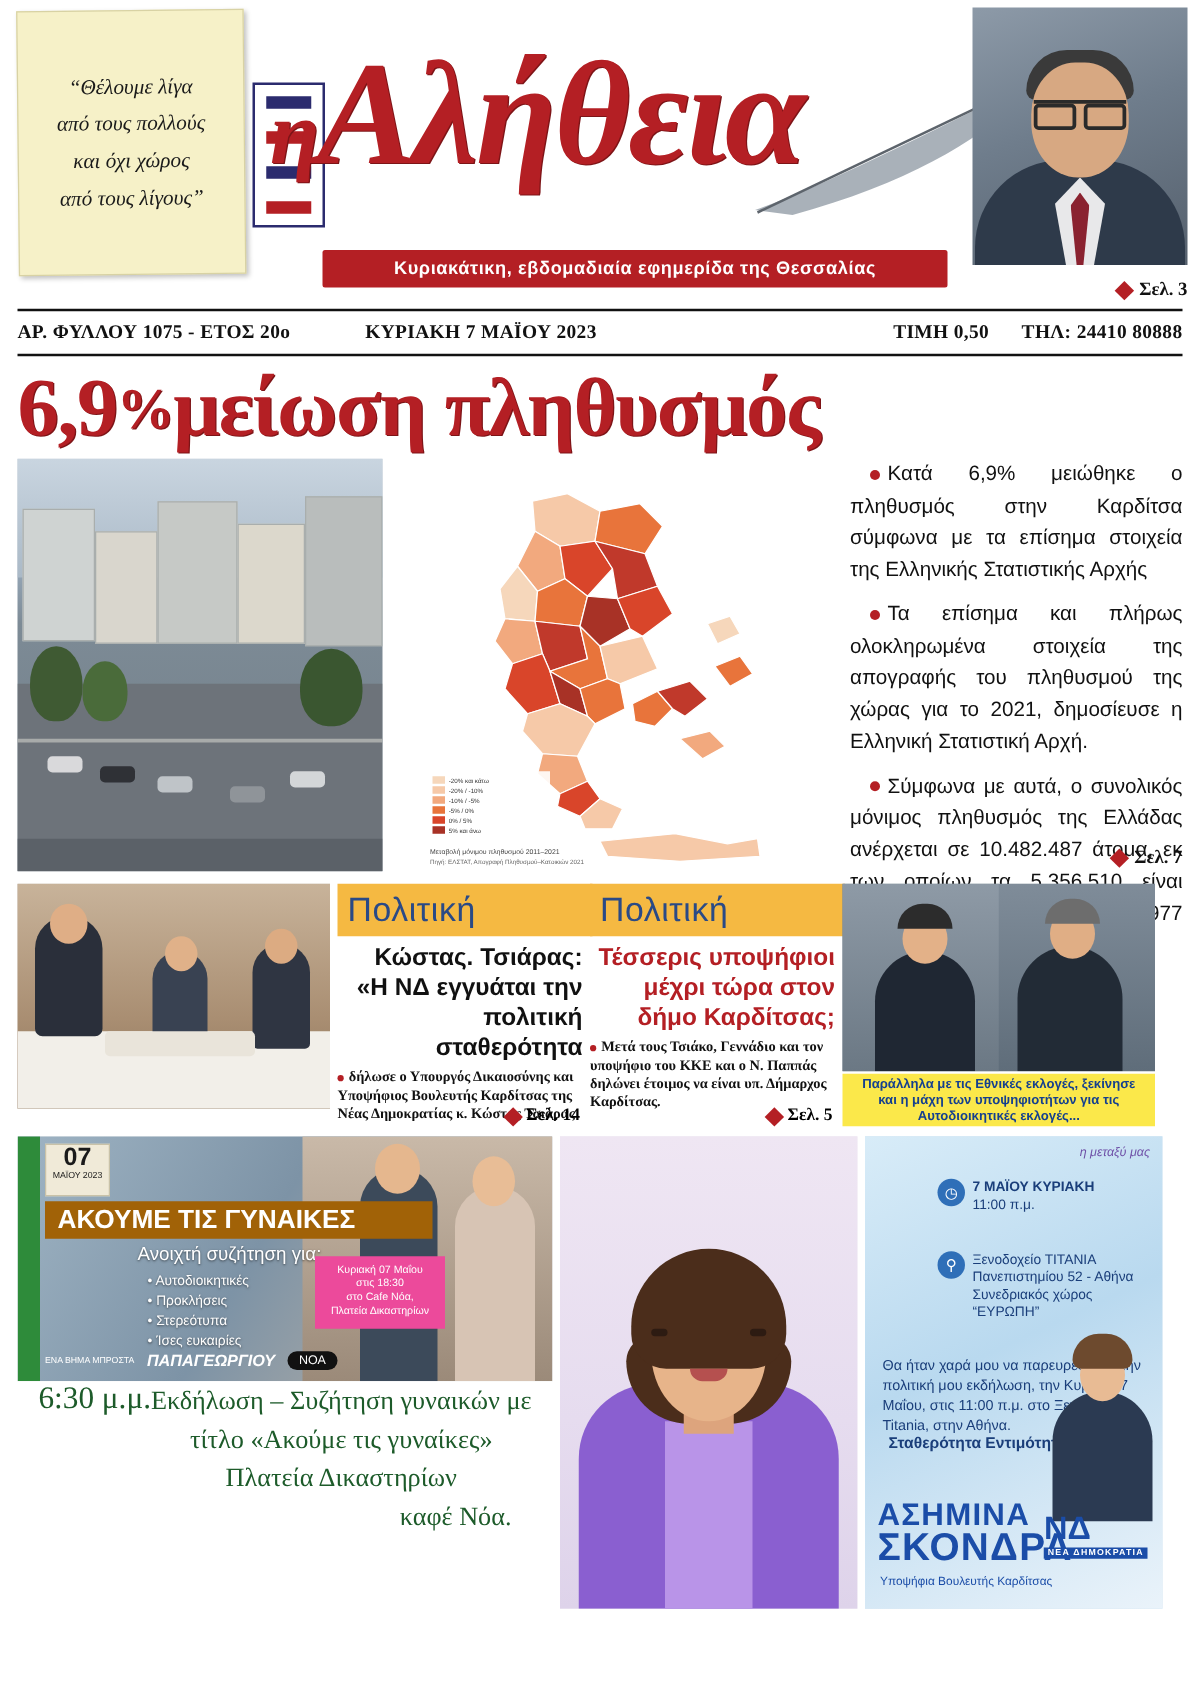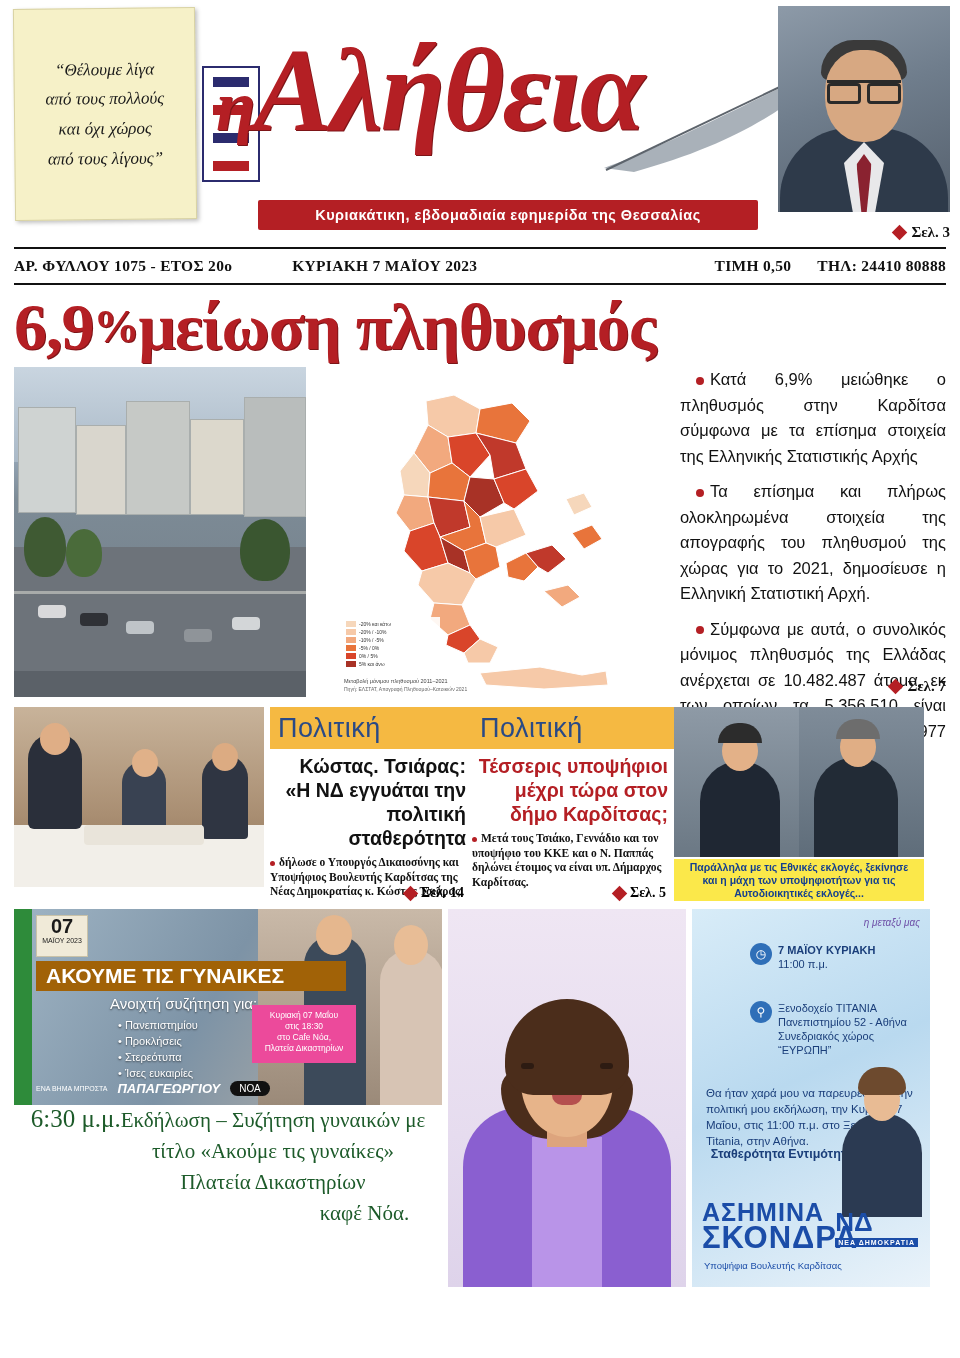--- a/index.html
+++ b/index.html
@@ -182,21 +182,21 @@
   .t-yellow{
     position:absolute;left:0;top:152px;width:250px;height:42px;background:#fbe84a;
     display:flex;align-items:center;justify-content:center;text-align:center;
     font-family:"Liberation Sans",sans-serif;font-weight:bold;font-size:10.5px;
     line-height:13px;color:#143f8f;padding:0 4px;box-sizing:border-box;
   }
 
   
   .ads{position:relative;margin:8px 14px 0;height:378px;display:flex;gap:6px;}
   .ad-left{position:relative;width:428px;height:378px;background:#ffffff;overflow:hidden;}
-  .ad-left-top{position:relative;width:100%;height:196px;overflow:hidden;background:#cfd8dd;padding-left:16px;}
+  .ad-left-top{position:relative;width:100%;height:196px;overflow:hidden;background:#cfd8dd;}
   .ad-greenbar{position:absolute;left:0;top:0;width:18px;height:196px;background:#2e8b3a;}
   .ad-date{
     position:absolute;left:22px;top:6px;width:50px;height:40px;background:#f0ead8;
     border:1px solid #c9c2a8;text-align:center;
     font-family:"Liberation Sans",sans-serif;color:#1a1a1a;
   }
   .ad-date .d{font-size:20px;font-weight:bold;line-height:20px;}
   .ad-date .m{font-size:7px;line-height:9px;}
   .ad-head{
     position:absolute;left:22px;top:52px;width:300px;height:30px;background:#a16207;
@@ -511,21 +511,21 @@
         <div style="position:absolute;right:14px;top:40px;width:64px;height:156px;background:#d7c4b4;border-radius:32px 32px 0 0;"></div>
         <div style="position:absolute;right:30px;top:16px;width:34px;height:40px;border-radius:50%;background:#e8bd96;"></div>
         <div class="ad-greenbar"></div>
         <div class="ad-date">
           <div class="d">07</div>
           <div class="m">ΜΑΪΟΥ 2023</div>
         </div>
         <div class="ad-head">ΑΚΟΥΜΕ ΤΙΣ ΓΥΝΑΙΚΕΣ</div>
         <div class="ad-sub">Ανοιχτή συζήτηση για:</div>
         <div class="ad-list">
-          <div>• Πανεπιστημίου</div>
+          <div>• Αυτοδιοικητικές</div>
           <div>• Προκλήσεις</div>
           <div>• Στερεότυπα</div>
           <div>• Ίσες ευκαιρίες</div>
         </div>
         <div class="ad-pinkbox">
           <div>Κυριακή 07 Μαΐου</div>
           <div>στις 18:30</div>
           <div>στο Cafe Νόα,</div>
           <div>Πλατεία Δικαστηρίων</div>
         </div>

